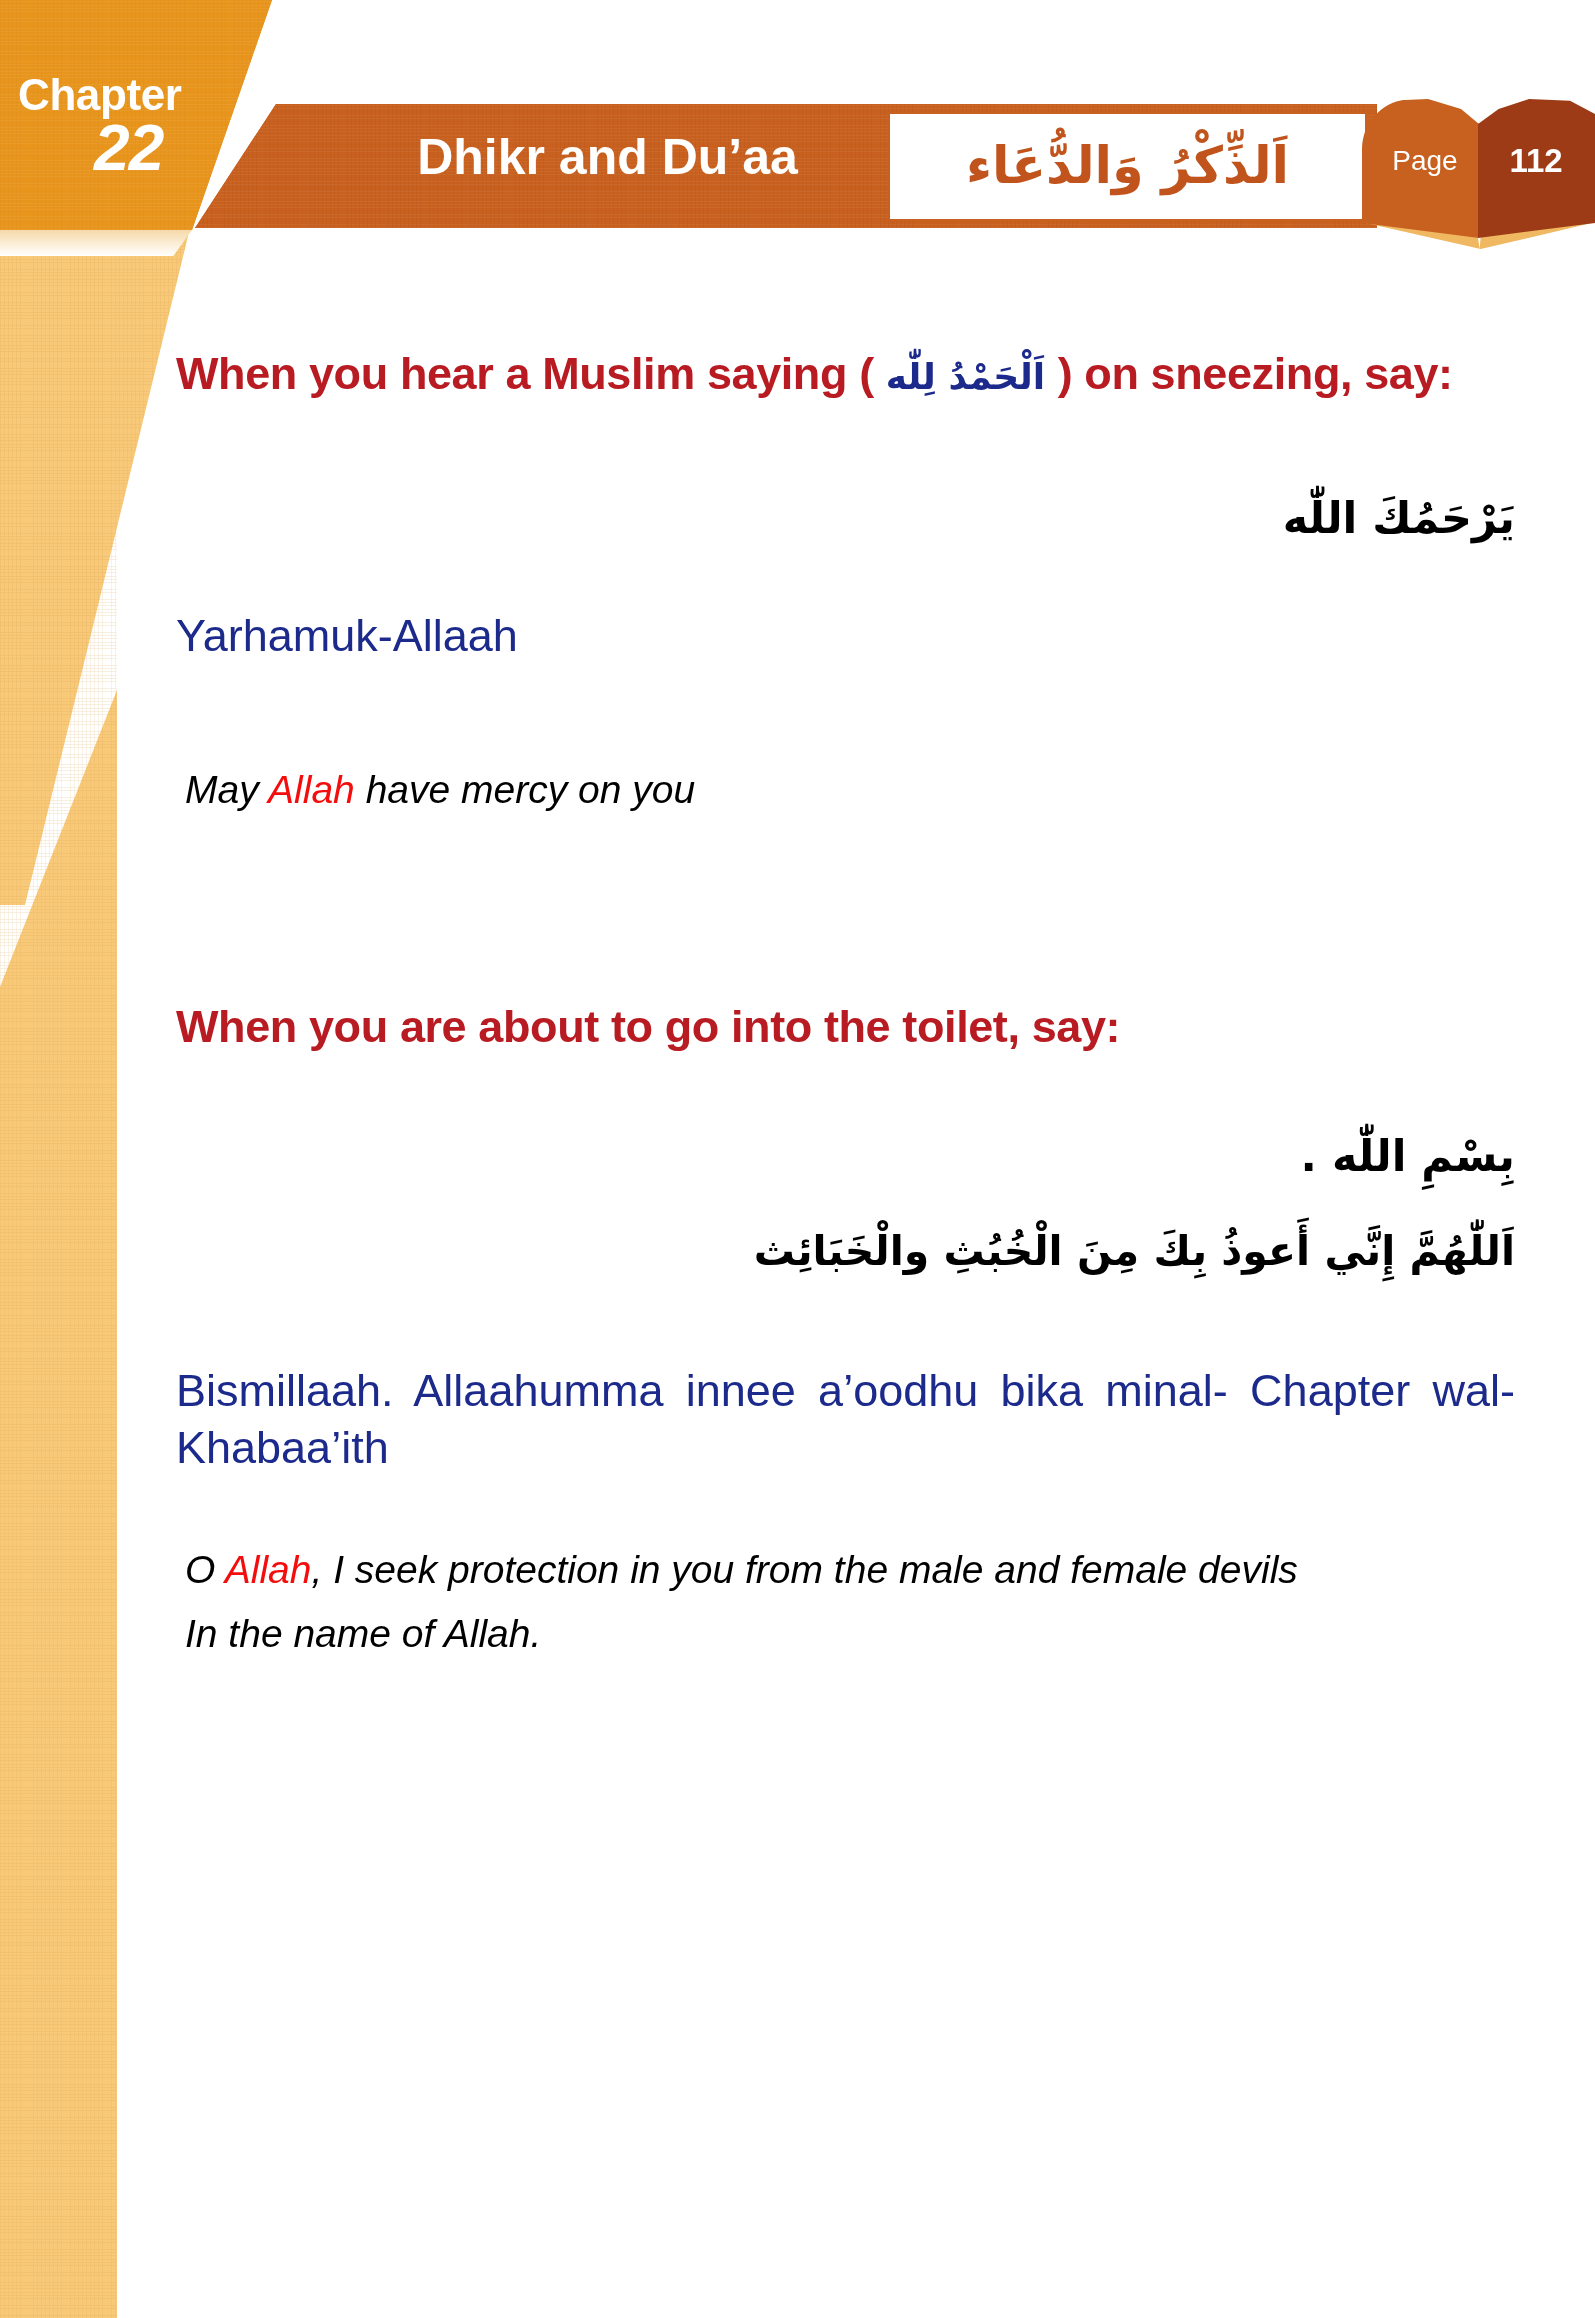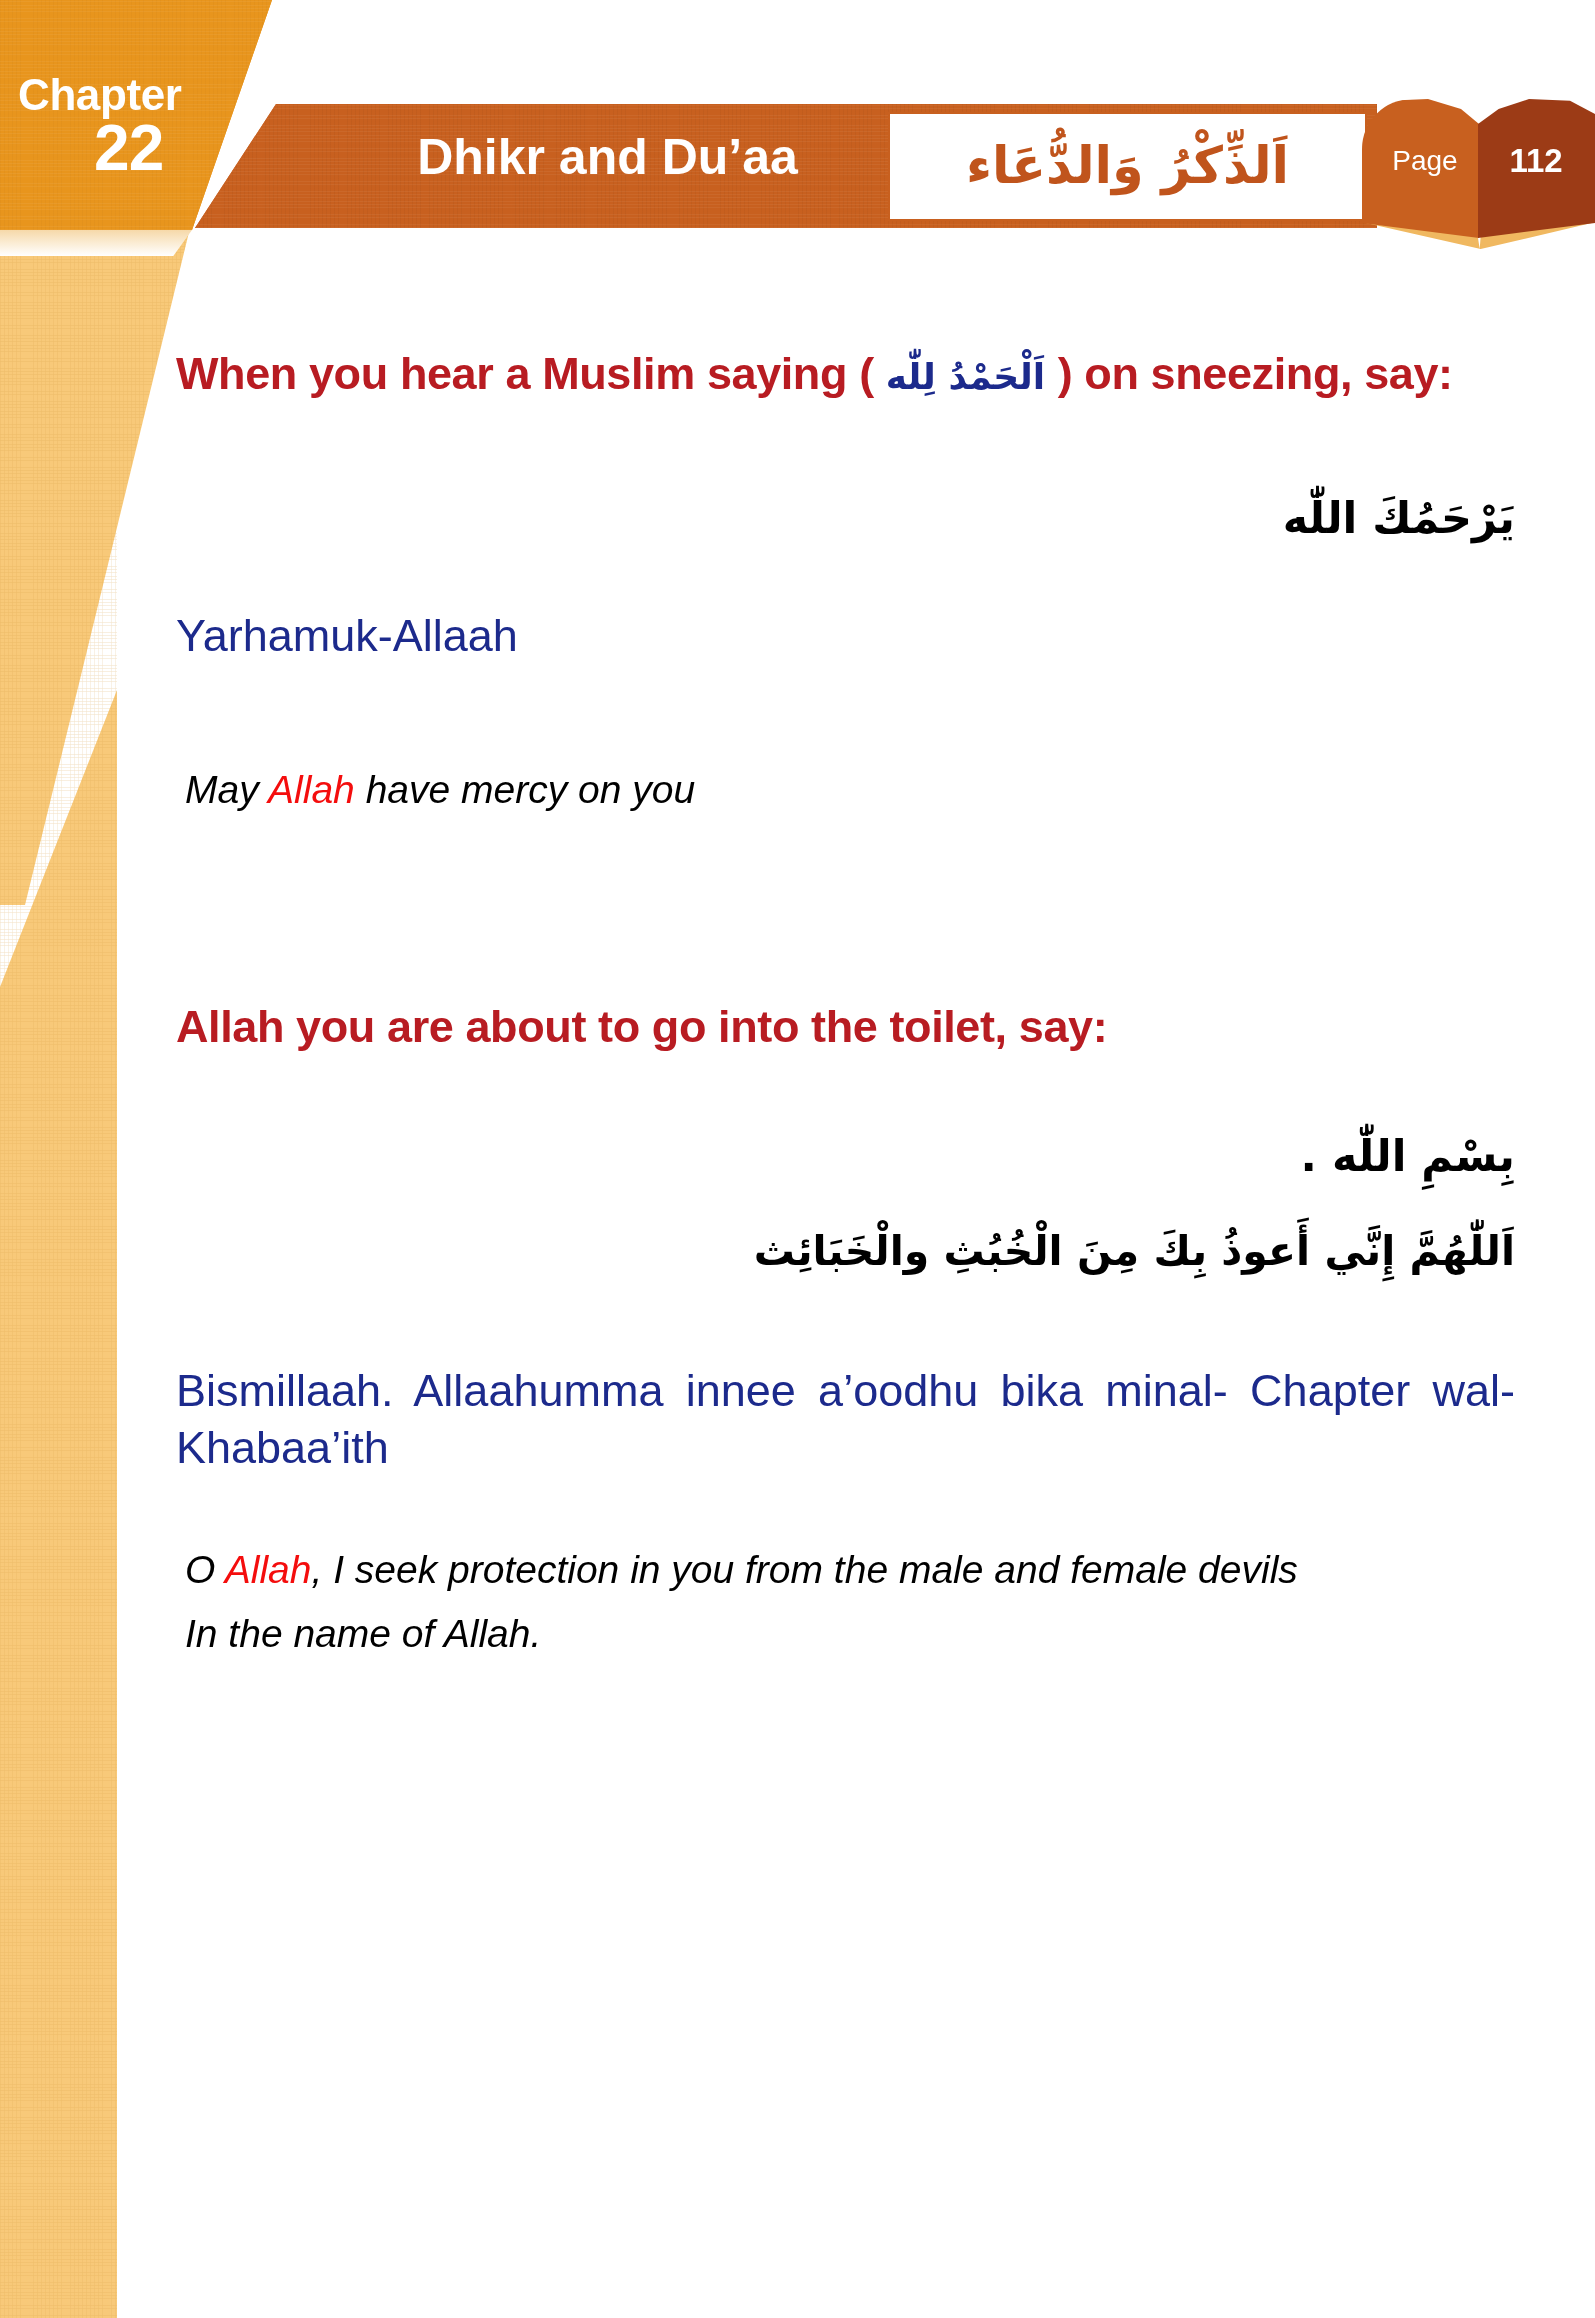--- a/index.html
+++ b/index.html
@@ -93,20 +93,21 @@
   }
   .chapter-num {
     position: absolute;
     left: 94px;
     top: 116px;
     color: #ffffff;
     font-size: 64px;
     font-weight: bold;
     line-height: 1;
     letter-spacing: -0.8px;
+    font-style: italic;
   }
   .badge-shadow {
     position: absolute;
     left: 0;
     top: 230px;
     width: 327px;
     height: 26.4px;
     background: linear-gradient(#f6d9a9, #ffffff);
     clip-path: polygon(0 0, 192px 0, 173px 26.4px, 0 26.4px);
   }
@@ -340,21 +341,21 @@
 
       <div class="sp-e"></div>
 
       <p class="translation"><span>May </span><span class="red-word">Allah</span><span> have mercy on you</span></p>
     </div>
 
     <div class="sp-c"></div>
 
     <div>
 
-      <p class="heading-red">Allah you are about to go into the toilet, say:</p>
+      <p class="heading-red">When you are about to go into the toilet, say:</p>
 
       <div class="sp-d"></div>
 
       <p class="arabic-line ar-lg">بِسْمِ اللّٰه .</p>
 
       <div class="sp-g"></div>
 
       <p class="arabic-line ar-md">اَللّٰهُمَّ إِنَّي أَعوذُ بِكَ مِنَ الْخُبُثِ والْخَبَائِث</p>
 
       <div class="sp-f"></div>

